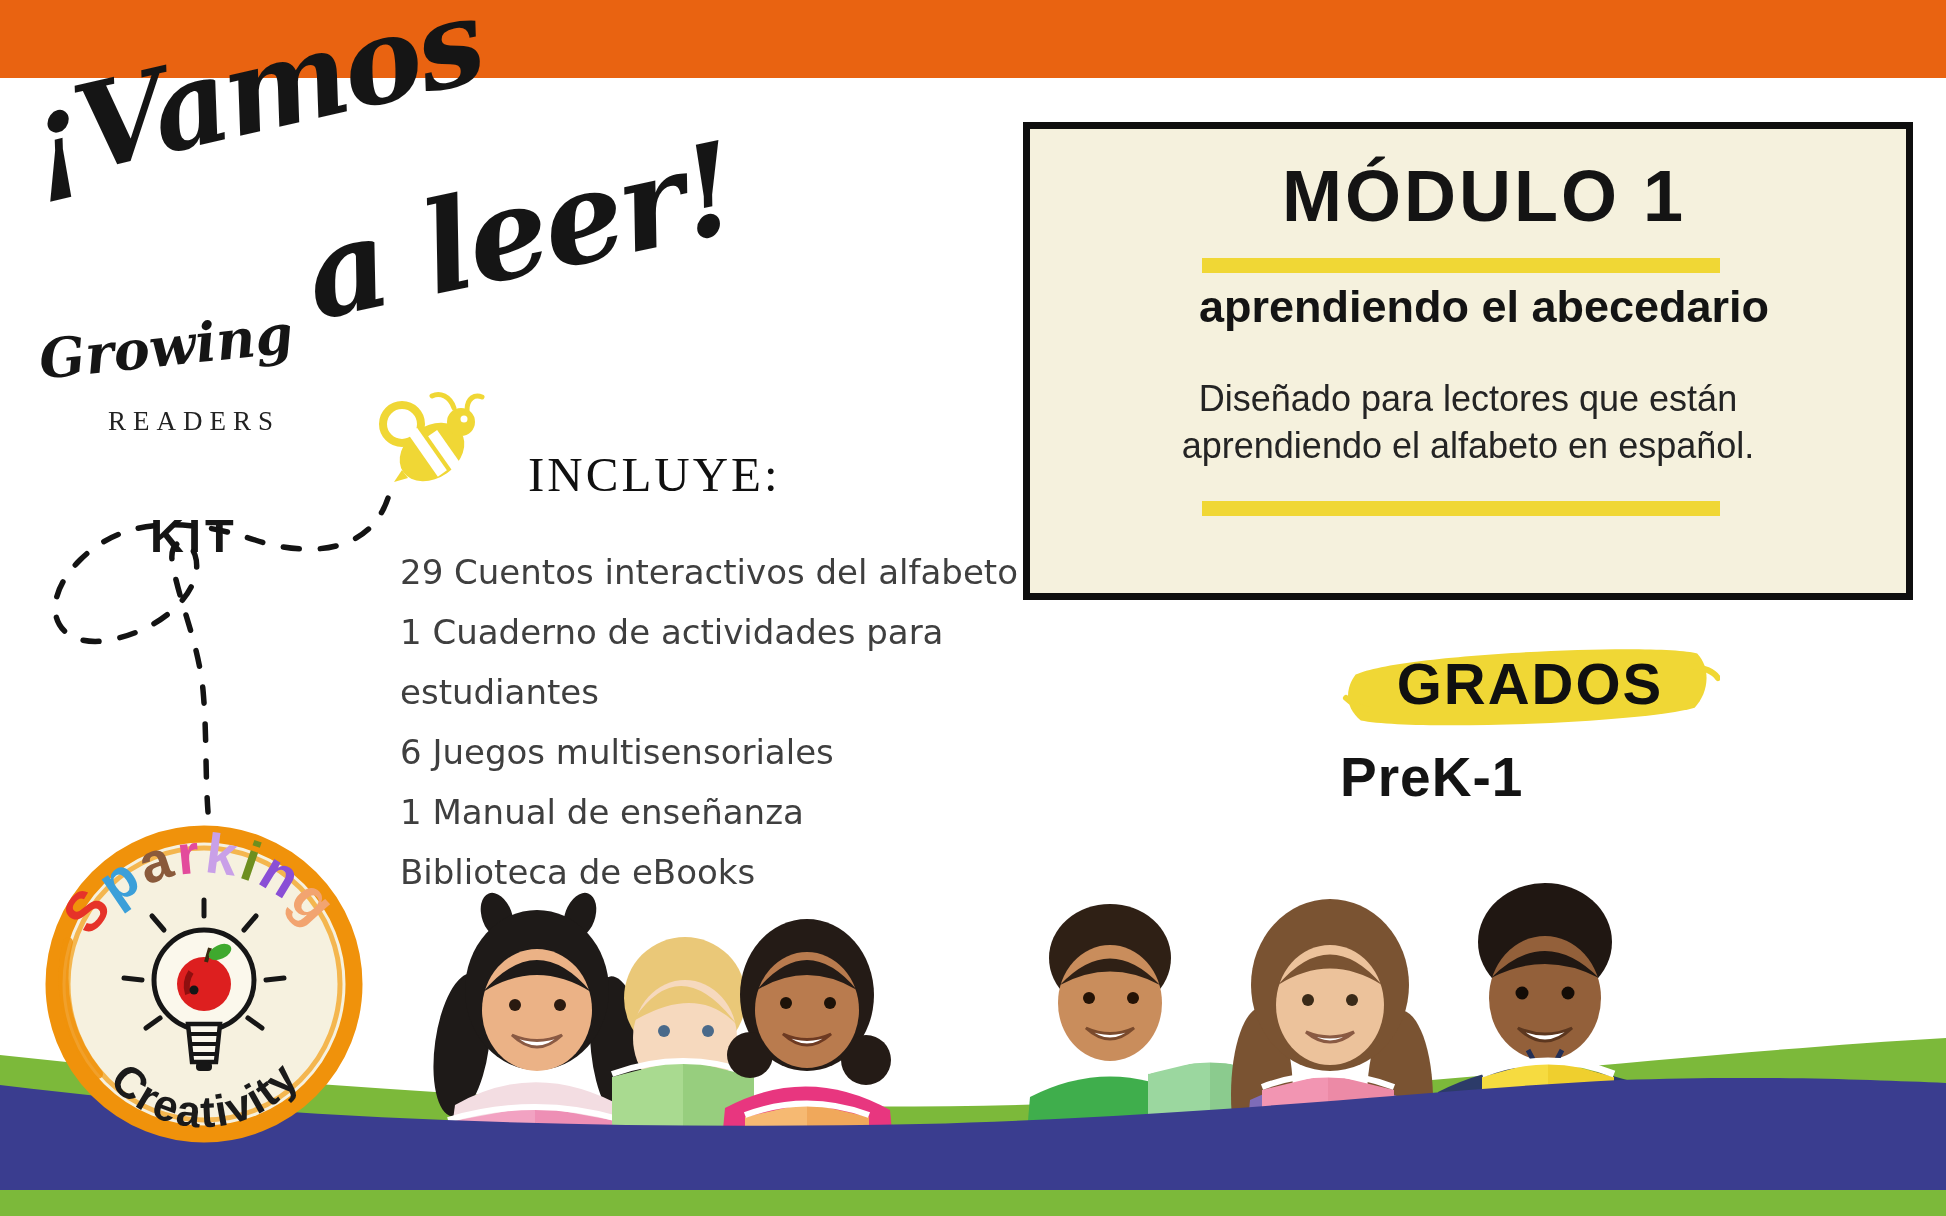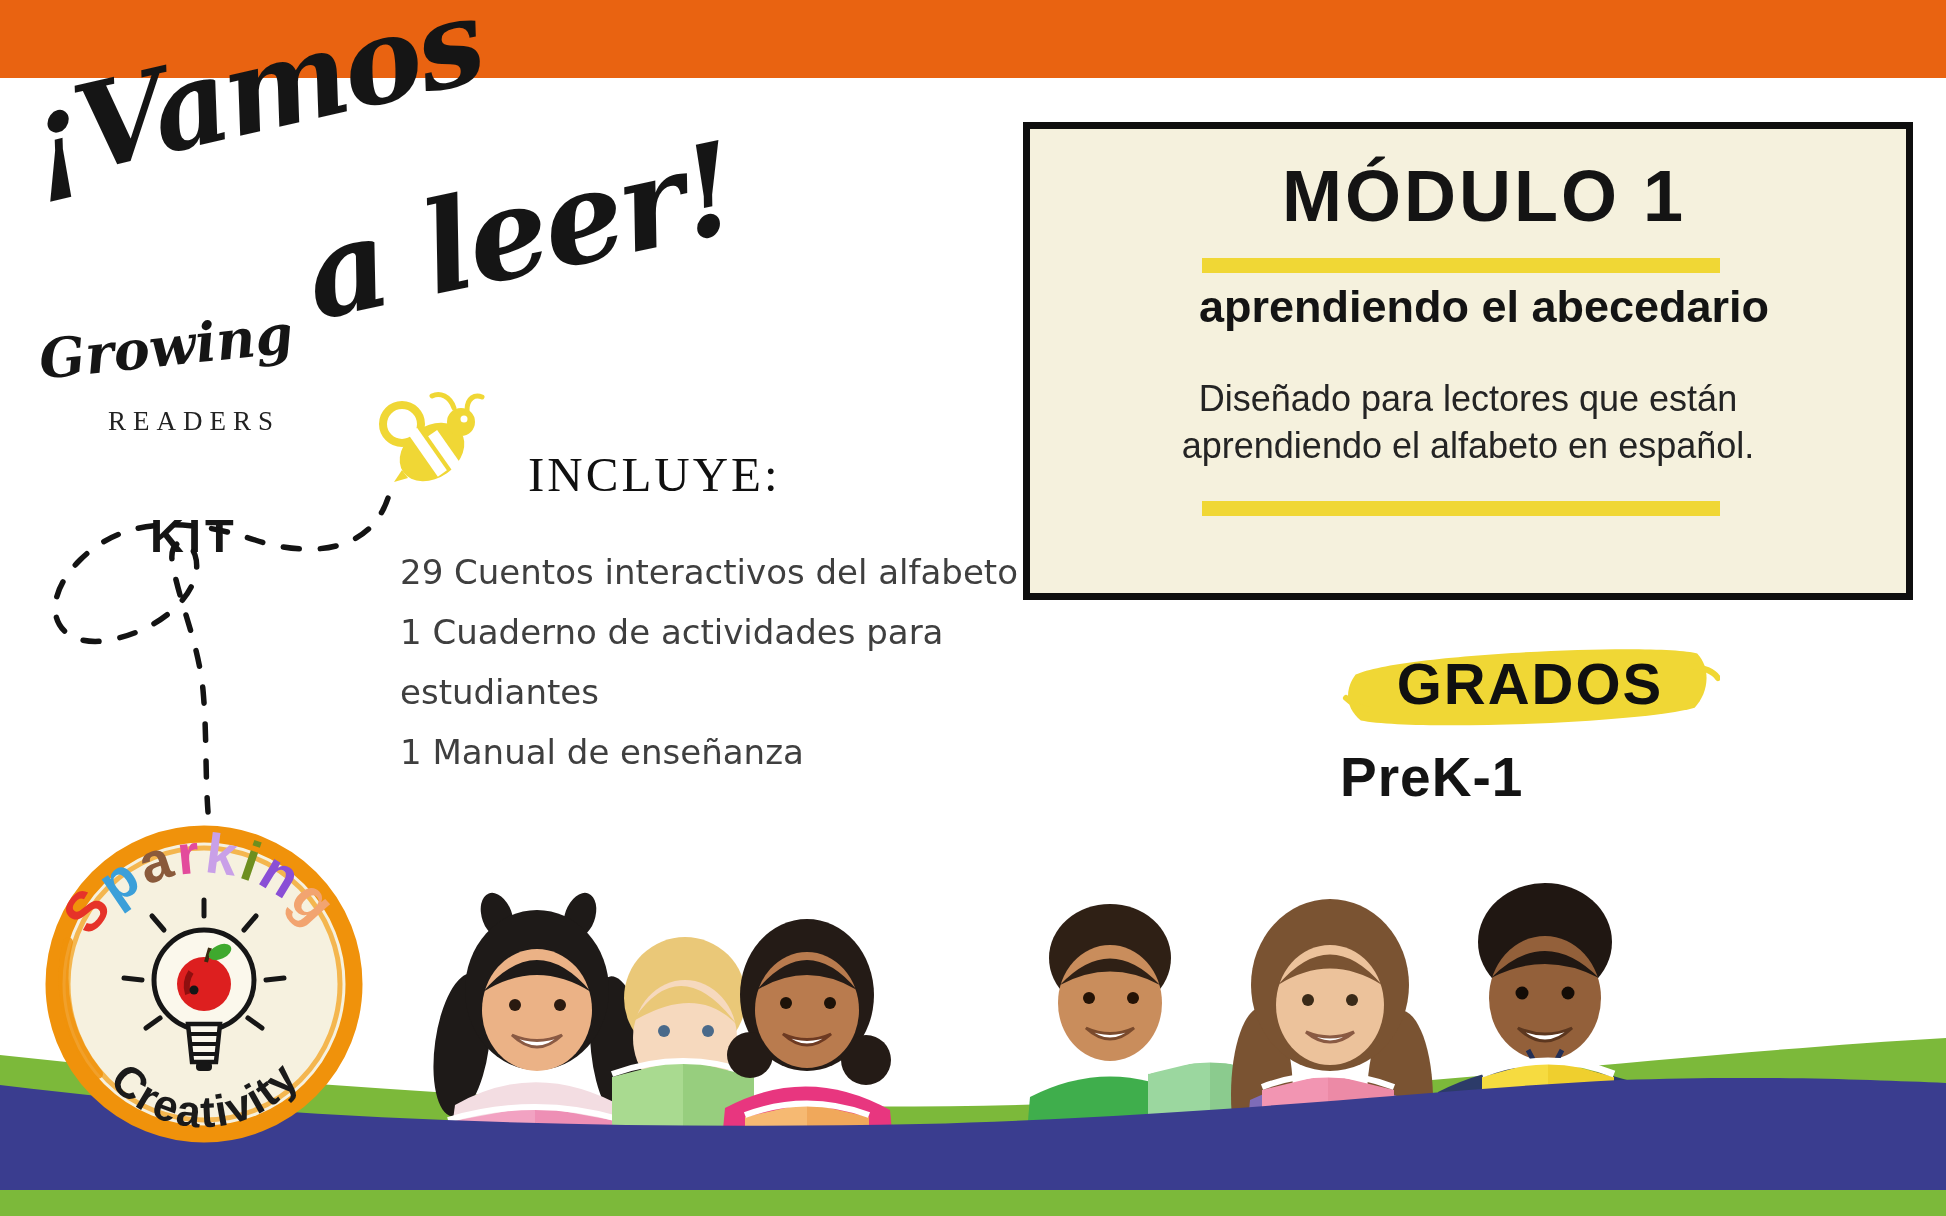--- a/index.html
+++ b/index.html
@@ -69,21 +69,23 @@
              C 35 165 55 210 110 200 C 170 188 205 145 195 115 C 188 95 170 100 172 120
              C 178 160 198 200 203 250 C 207 295 205 330 208 372" class="nofill" stroke="#131313" stroke-width="5.5" stroke-dasharray="16 21" stroke-linecap="round"></path>
   </svg>
 
   <div id="incluye" class="abs">INCLUYE:</div>
 
   <div id="includes-list" class="abs">
     <div>29 Cuentos interactivos del alfabeto</div>
     <div>1 Cuaderno de actividades para</div>
     <div>estudiantes</div>
+    <div>6 Juegos multisensoriales</div>
     <div>1 Manual de enseñanza</div>
+    <div>Biblioteca de eBooks</div>
   </div>
 
   <div id="module-box" class="abs">
     <div id="module-title" class="abs">MÓDULO 1</div>
     <div id="bar-top" class="abs yellow-bar"></div>
     <div id="module-subtitle" class="abs">aprendiendo el abecedario</div>
     <div id="module-desc" class="abs">
       <div>Diseñado para lectores que están</div>
       <div>aprendiendo el alfabeto en español.</div>
     </div>

